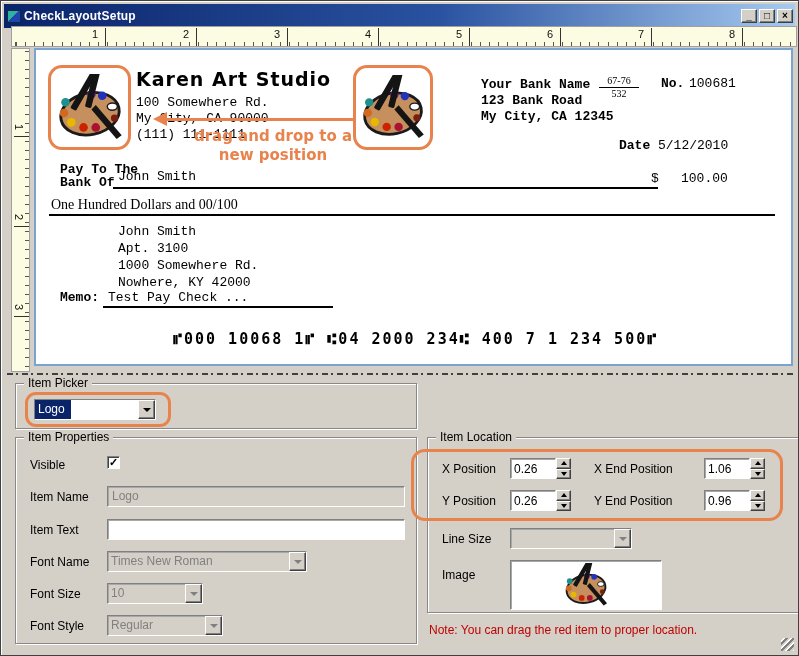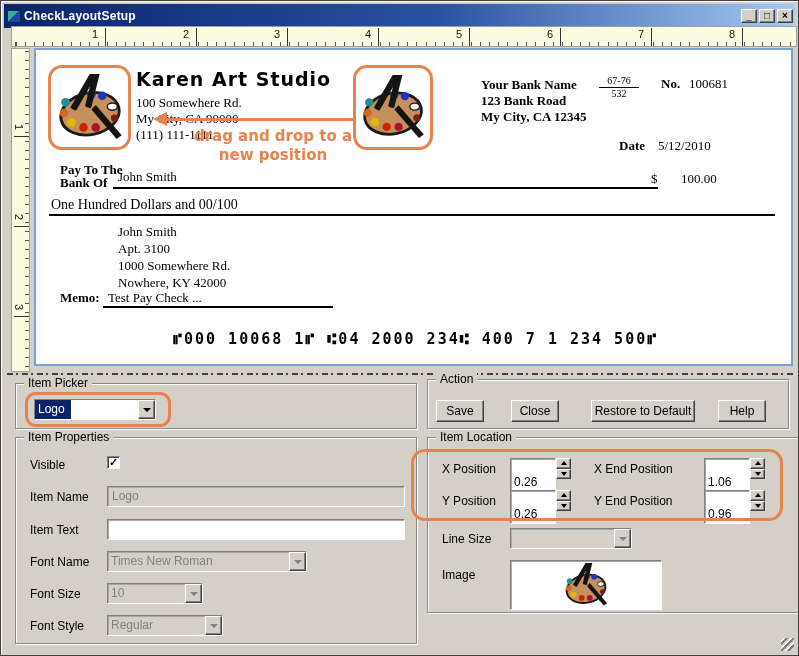--- a/index.html
+++ b/index.html
@@ -25,21 +25,21 @@
     background-size:4px auto;background-position:right 2px;background-repeat:repeat-y;}
   .hmark{position:absolute;top:1px;font-size:11px;color:#111;transform:translateX(-100%);padding-right:3px;}
   .htick{position:absolute;top:1px;bottom:0;width:1px;background:#333;}
   .vmark{position:absolute;left:1px;font-size:11px;color:#111;transform:rotate(90deg);width:12px;text-align:center;}
   .vtick{position:absolute;left:2px;right:0;height:1px;background:#333;}
   
   .canvas{position:absolute;left:33px;top:47px;width:759px;height:318px;background:#ffffff;
     border:2px solid #7ba3d0;font-family:"Liberation Serif",serif;color:#000;}
   .abs{position:absolute;}
   .logo-box{border:3px solid #e8834d;border-radius:14px;display:flex;align-items:center;justify-content:center;background:#fff;}
-  .serif13{font-size:13px;font-family:Liberation Serif, serif;}
+  .serif13{font-size:13px;font-family:Liberation Mono, monospace;}
   .bold{font-weight:bold;}
   .uline{background:#000;height:2px;}
   .orange{color:#e8834d;}
   .dragtext{font-family:"DejaVu Sans",sans-serif;font-weight:bold;font-size:15px;line-height:19px;text-align:center;}
   .arrowline{height:3px;background:#e8834d;}
   .arrowhead{width:0;height:0;border-top:7px solid transparent;border-bottom:7px solid transparent;border-right:14px solid #e8834d;}
   .micr{font-family:"DejaVu Sans Mono",monospace;font-weight:bold;font-size:15px;letter-spacing:2px;padding-left:27px;}
   .company{font-family:"DejaVu Sans",sans-serif;font-weight:bold;font-size:19px;letter-spacing:1px;}
   
   .sep{position:absolute;left:6px;right:4px;top:372px;height:2px;
@@ -56,21 +56,21 @@
   .disabled{background:#d4d0c8;color:#808080;}
   .combo{position:absolute;display:flex;}
   .combo .cval{flex:1;font-size:12px;padding:2px 2px 2px 3px;overflow:hidden;white-space:nowrap;}
   .combo .cbtn{width:17px;background:#d4d0c8;border:1px solid;border-color:#fff #404040 #404040 #fff;
     box-shadow:inset -1px -1px 0 #808080;display:flex;align-items:center;justify-content:center;}
   .dn{width:0;height:0;border-left:4px solid transparent;border-right:4px solid transparent;border-top:4px solid #000;}
   .dn.gray{border-top-color:#808080;}
   .up{width:0;height:0;border-left:3px solid transparent;border-right:3px solid transparent;border-bottom:4px solid #000;}
   .dnsm{width:0;height:0;border-left:3px solid transparent;border-right:3px solid transparent;border-top:4px solid #000;}
   .spin{position:absolute;display:flex;height:21px;}
-  .spin .sval{width:46px;font-size:12px;padding:16px 3px;}
+  .spin .sval{width:46px;font-size:12px;padding:3px 3px;}
   .spin .sbtns{width:15px;display:flex;flex-direction:column;}
   .spin .sbtn{flex:1;background:#d4d0c8;border:1px solid;border-color:#fff #404040 #404040 #fff;
     box-shadow:inset -1px -1px 0 #808080;display:flex;align-items:center;justify-content:center;}
   .checkbox{position:absolute;width:13px;height:13px;background:#fff;border:1px solid;
     border-color:#808080 #fff #fff #808080;box-shadow:inset 1px 1px 0 #404040;
     font-size:11px;line-height:11px;text-align:center;font-weight:bold;}
   .checkbox.checked::after{content:"✓";}
   .hl{position:absolute;border:3px solid #e8834d;border-radius:11px;pointer-events:none;}
   .note{position:absolute;font-size:12px;color:#c00000;}
   .grip{position:absolute;right:4px;bottom:4px;width:13px;height:13px;
@@ -215,27 +215,20 @@
     <div class="combo sunk" style="left:18px;top:15px;width:122px;height:21px">
       <span class="cval" style="background:#0a246a;color:#fff;flex:0 0 auto;padding-right:6px">Logo</span>
       <span style="flex:1;background:#fff"></span>
       <span class="cbtn">
           <span class="dn"></span>
         </span>
     </div>
   </div>
   <div class="hl" style="left:24px;top:391px;width:146px;height:35px"></div>
 
-  <div class="group" style="left:426px;top:378px;width:362px;height:50px">
-    <span class="gcap">Action</span>
-    <div class="btn" style="left:8px;top:20px;width:48px;height:22px">Save</div>
-    <div class="btn" style="left:83px;top:20px;width:48px;height:22px">Close</div>
-    <div class="btn" style="left:163px;top:20px;width:104px;height:22px">Restore to Default</div>
-    <div class="btn" style="left:290px;top:20px;width:48px;height:22px">Help</div>
-  </div>
 
   <div class="group" style="left:14px;top:436px;width:402px;height:207px">
     <span class="gcap">Item Properties</span>
 
     <span class="lbl" style="left:14px;top:20px">Visible</span>
     <div class="checkbox checked" style="left:91px;top:18px"></div>
 
     <span class="lbl" style="left:14px;top:52px">Item Name</span>
     <div class="field sunk disabled" style="left:91px;top:48px;width:298px;height:21px">Logo</div>
 
@@ -330,15 +323,16 @@
 
     <span class="lbl" style="left:14px;top:130px">Image</span>
     <div class="imgbox" style="left:82px;top:122px;width:152px;height:50px">
       <svg width="120" height="44" viewBox="0 0 100 92" preserveAspectRatio="xMidYMid meet">
           <use href="#paletteG"></use>
         </svg>
     </div>
   </div>
   <div class="hl" style="left:410px;top:448px;width:372px;height:72px;border-radius:14px"></div>
 
+  <div class="note" style="left:428px;top:622px">Note: You can drag the red item to proper location.</div>
 
   <div class="grip"></div>
 </div>
 
 </body></html>

